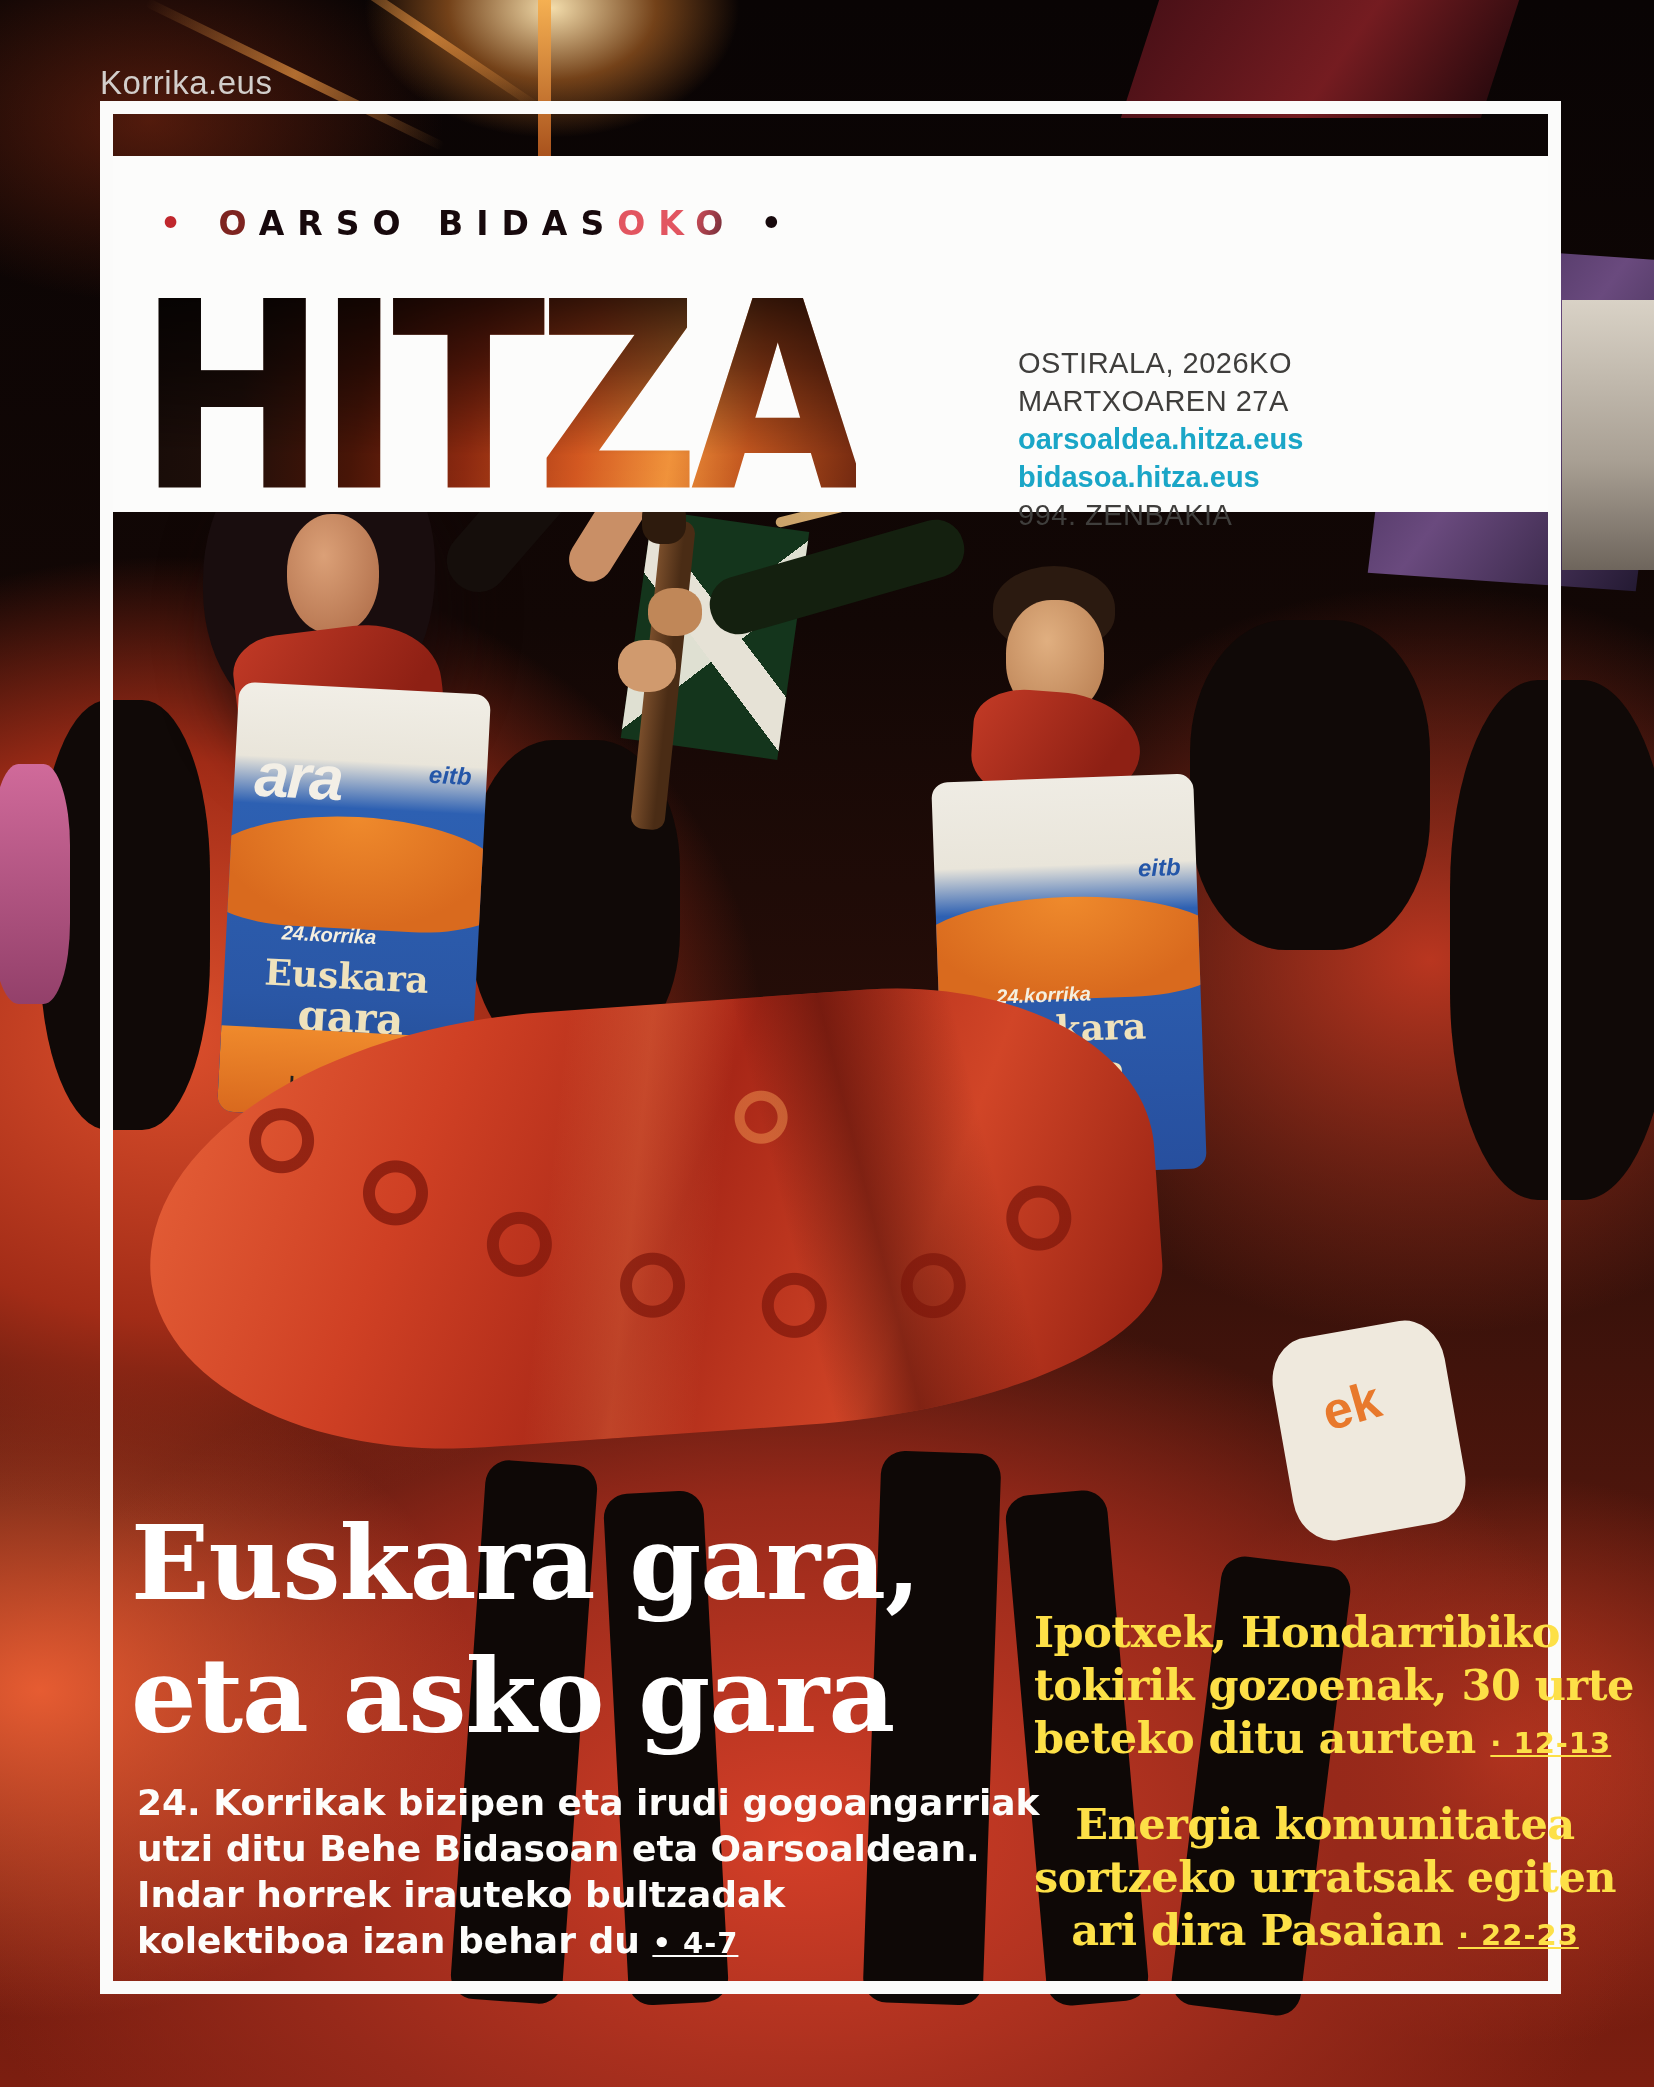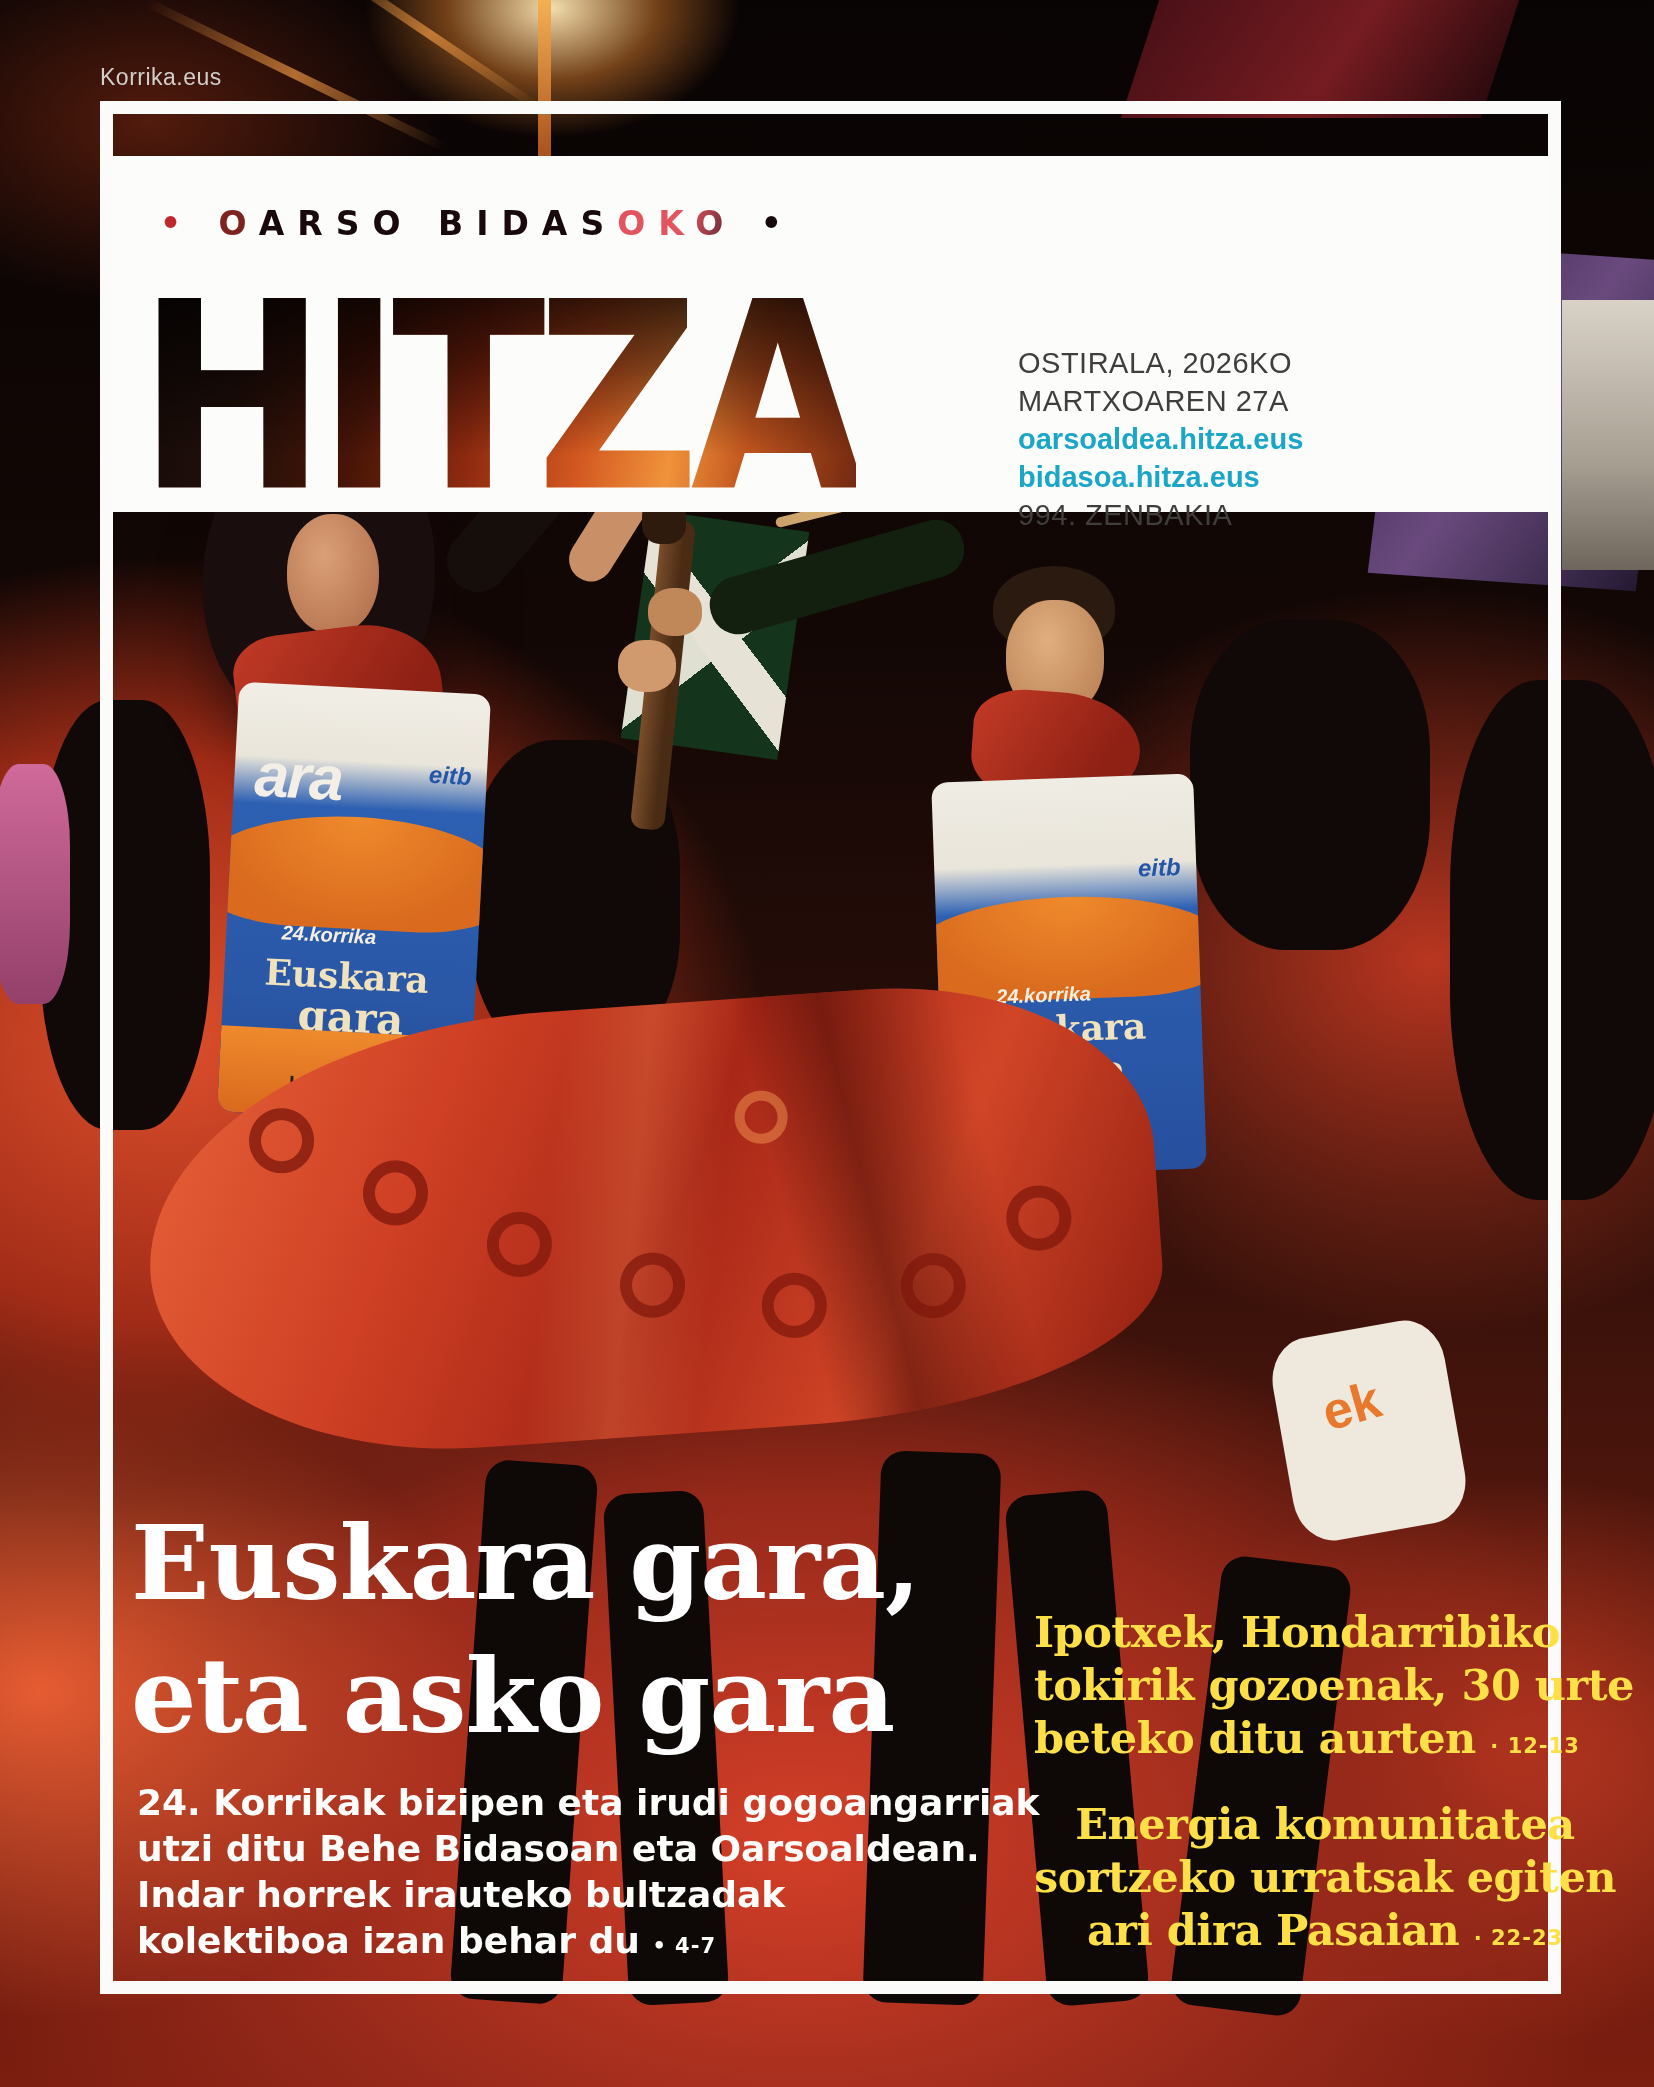--- a/index.html
+++ b/index.html
@@ -112,21 +112,21 @@
     linear-gradient(80deg, rgba(60,8,4,0) 62%, rgba(60,8,4,.5) 70%, rgba(60,8,4,0) 82%);}
 
   
   .leg{z-index:3;background:#0e0806;border-radius:24px;}
 
   
   .frame-line{left:100px;top:101px;width:1461px;height:1893px;z-index:5;
     border:13px solid #fbfbfa;box-sizing:border-box;}
   .masthead-panel{left:113px;top:156px;width:1435px;height:356px;z-index:6;background:#fcfcfb;}
 
-  .credit{left:100px;top:64px;z-index:4;font-size:23px;color:#d2cecb;letter-spacing:.5px;}
+  .credit{left:100px;top:64px;z-index:4;font-size:33px;color:#d2cecb;letter-spacing:.5px;}
 
   .mast-line{left:160px;top:204px;z-index:7;font-size:33px;font-weight:800;letter-spacing:13px;
     color:#17090c;font-family:"DejaVu Sans","Liberation Sans",sans-serif;white-space:nowrap;}
   .mast-dot-left{color:#c0272d;}
   .mast-dot-right{color:#17090c;}
   .mast-black{display:inline-block;}
   .mast-black::first-letter{color:#7e2420;}
   .mast-red{background:linear-gradient(110deg,#e25560 0%,#e25560 55%,#5a2430 95%);
     -webkit-background-clip:text;background-clip:text;color:transparent;}
 
@@ -141,21 +141,21 @@
   .issue{left:1018px;top:344px;width:520px;z-index:7;font-size:29px;line-height:38px;
     color:#3f3e3c;letter-spacing:.5px;}
   .issue .site{font-weight:700;color:#1aa6c7;letter-spacing:0;}
 
   
   .headline{left:131px;top:1496px;z-index:7;margin:0;color:#ffffff;
     font-family:"DejaVu Serif","Liberation Serif",serif;font-weight:700;
     font-size:103px;line-height:133px;letter-spacing:-1px;}
   .deck{left:137px;top:1780px;z-index:7;color:#fdfdfb;font-weight:700;
     font-size:36px;line-height:46px;font-family:"DejaVu Sans","Liberation Sans",sans-serif;}
-  .page-ref{font-size:21px;letter-spacing:1px;}
+  .page-ref{font-size:29px;letter-spacing:1px;text-decoration:underline;}
   .story{z-index:7;color:#fde047;font-family:"DejaVu Serif","Liberation Serif",serif;
     font-weight:700;font-size:43px;line-height:53px;letter-spacing:-.5px;margin-left:31px;}
   .story-1{left:1003px;top:1606px;}
   .story-2{left:1003px;top:1798px;text-align:center;}
   .story .page-ref{font-family:"DejaVu Sans","Liberation Sans",sans-serif;font-weight:700;}
 </style>
 </head>
 <body>
 
 <div class="canvas">

